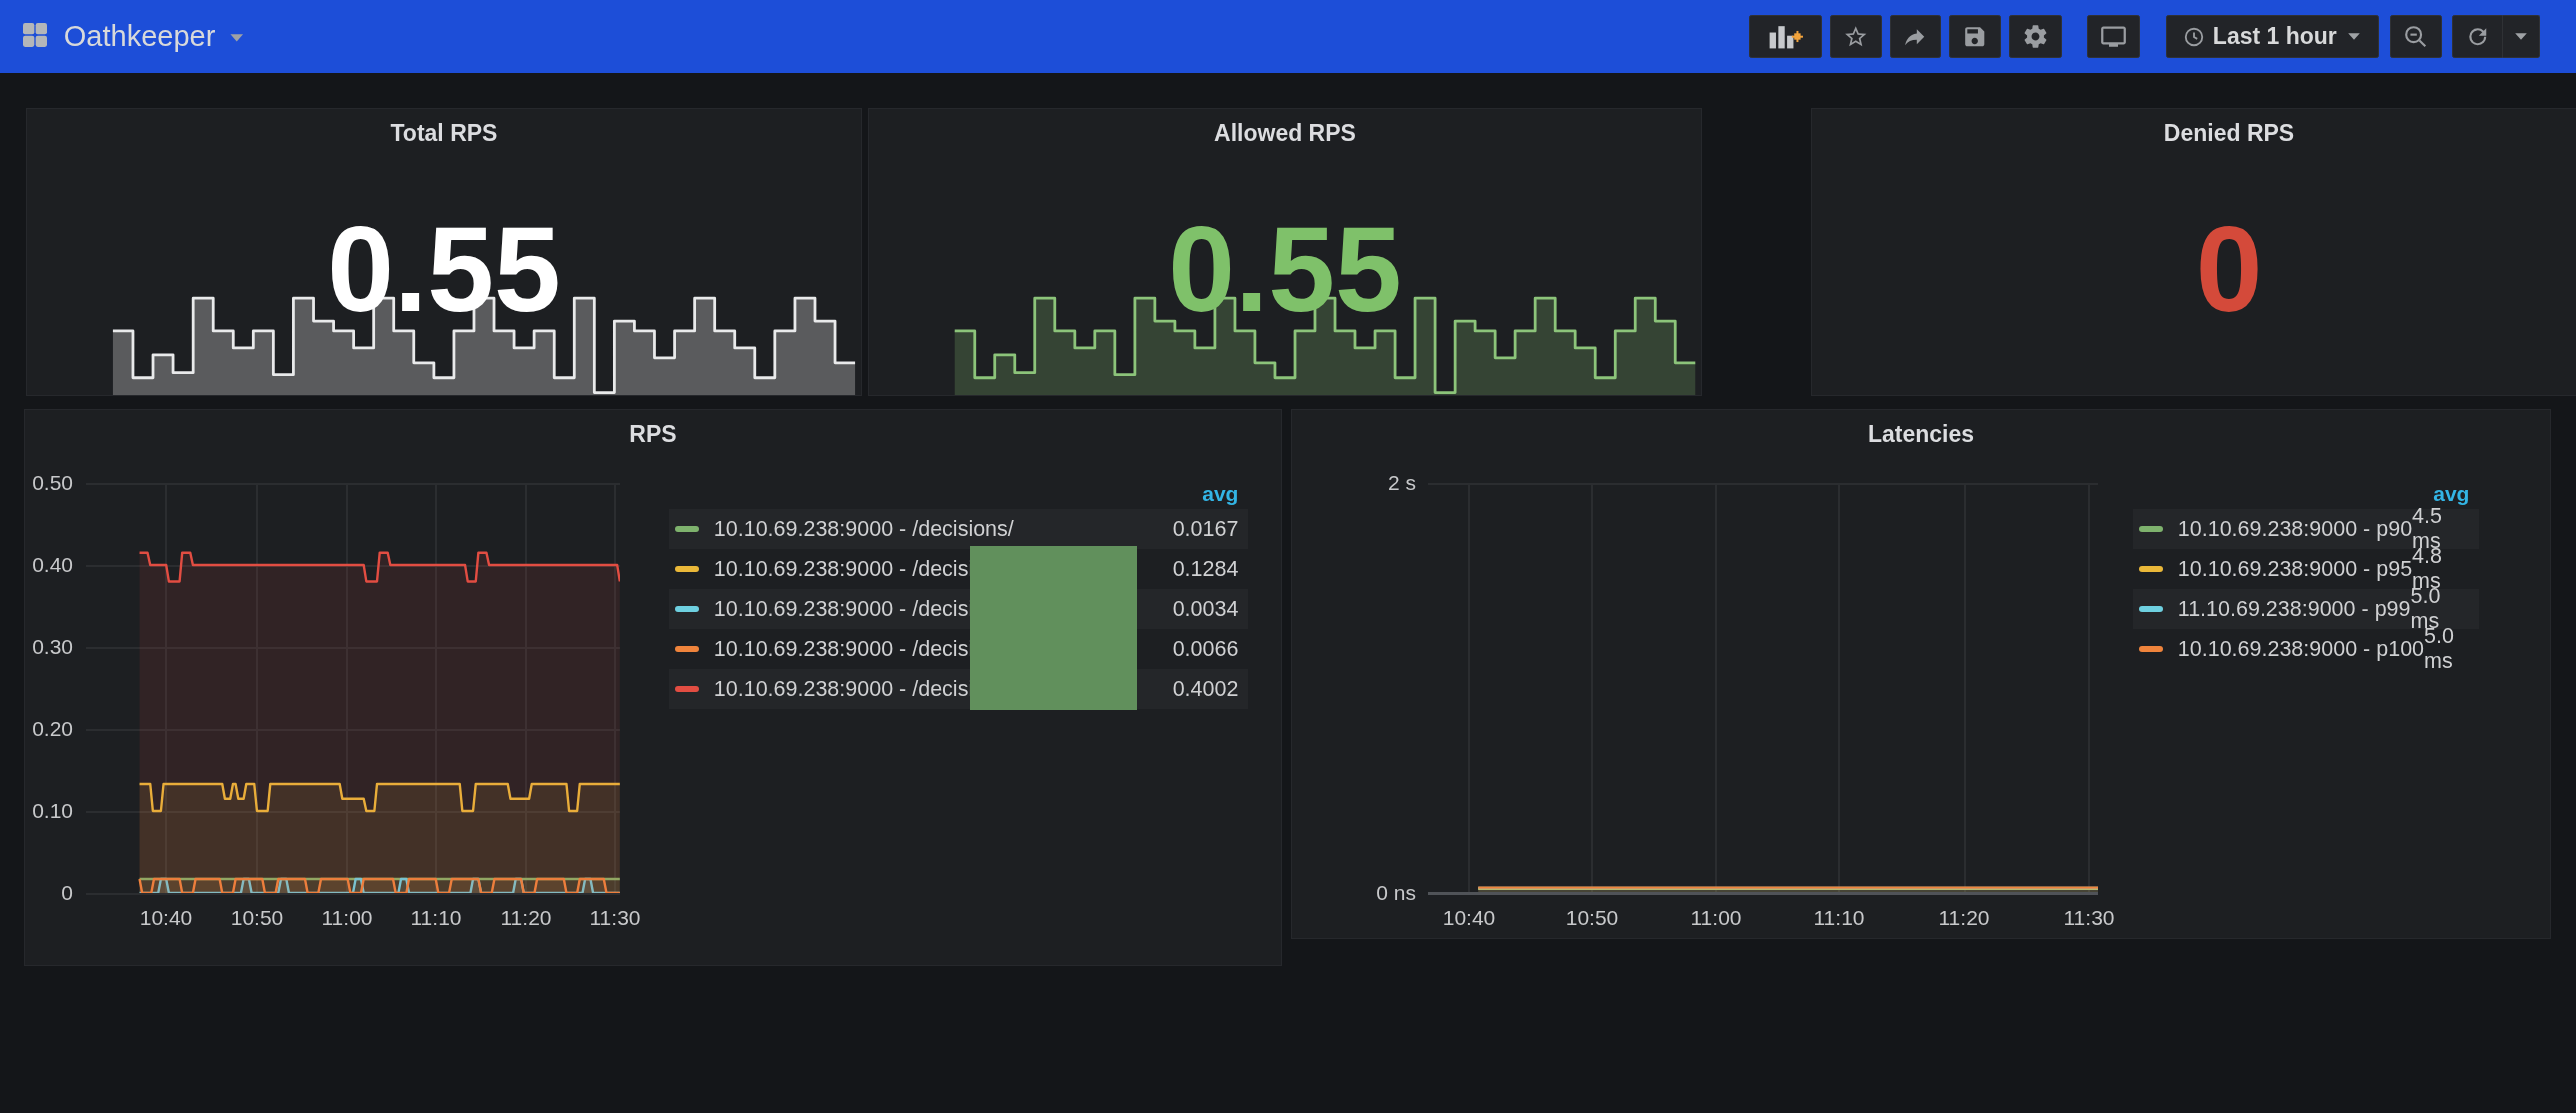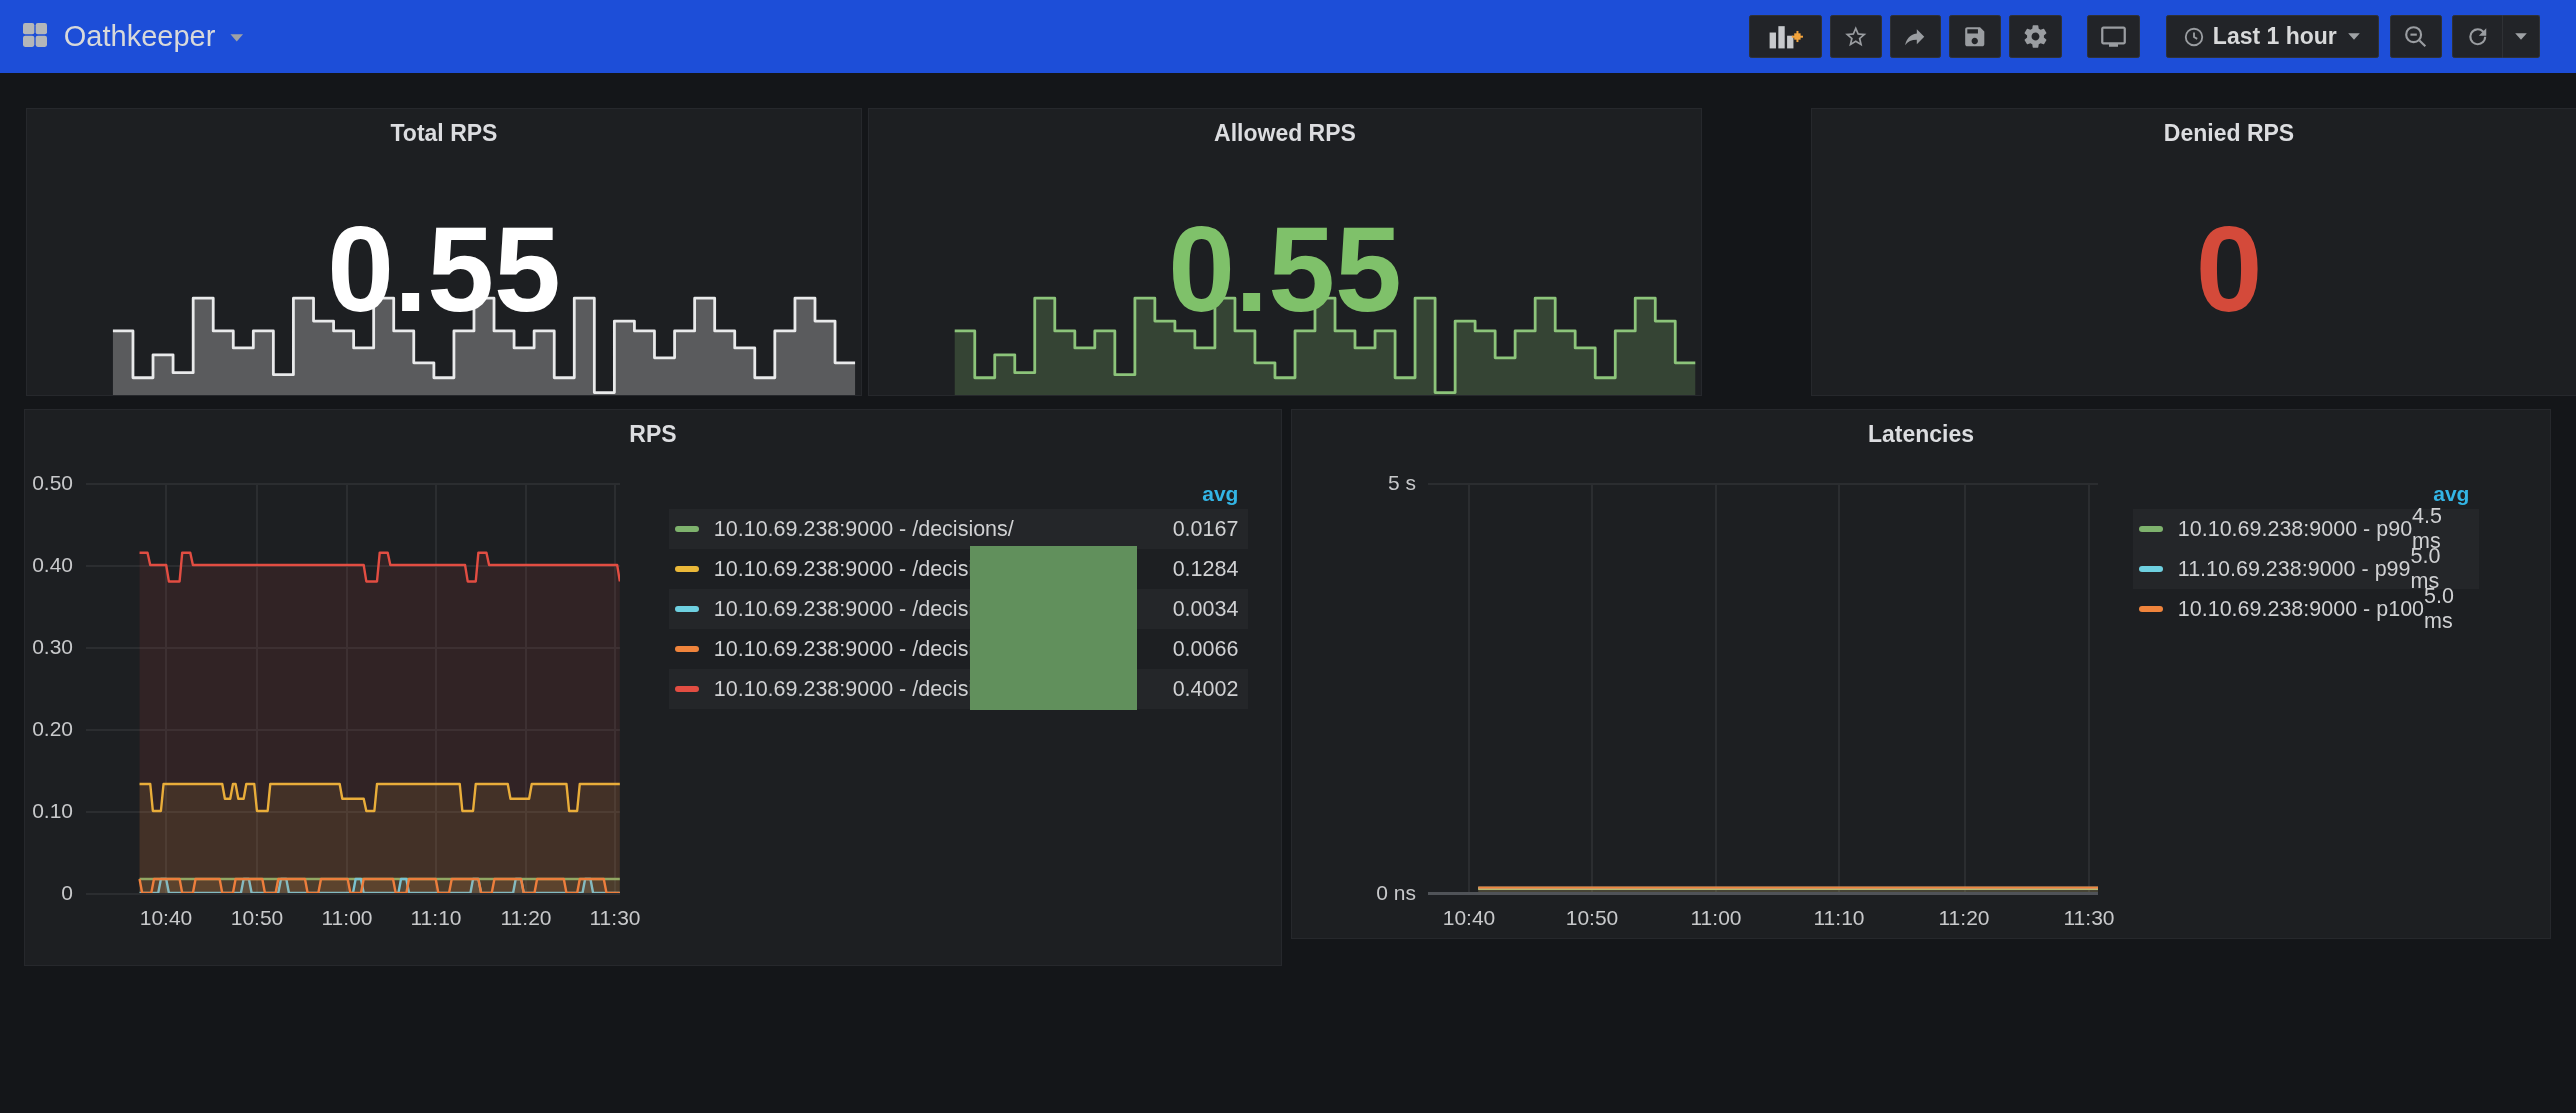--- a/index.html
+++ b/index.html
@@ -264,21 +264,21 @@
           <span class="legend-swatch" style="background: rgb(226, 77, 66);"></span>
           <span class="legend-label">10.10.69.238:9000 - /decisions/</span>
           <span class="legend-value">0.4002</span>
         </div>
       </div>
     </section>
 
   <section class="panel panel-lat">
     <h2>Latencies</h2>
   <div class="gl-h" style="left: 136px; top: 73px; width: 670px;"></div>
-      <div class="axis-label y" style="left: 4px; top: 61px;">5 s</div>
+      <div class="axis-label y" style="left: 4px; top: 61px;">2 s</div>
       <div class="axis-label y" style="left: 4px; top: 471px;">0 ns</div>
       <div class="gl-v" style="left: 176px; top: 73px; height: 410px;"></div>
       <div class="axis-label x" style="left: 121px; top: 496px;">10:40</div>
       <div class="gl-v" style="left: 299px; top: 73px; height: 410px;"></div>
       <div class="axis-label x" style="left: 244px; top: 496px;">10:50</div>
       <div class="gl-v" style="left: 423px; top: 73px; height: 410px;"></div>
       <div class="axis-label x" style="left: 368px; top: 496px;">11:00</div>
       <div class="gl-v" style="left: 546px; top: 73px; height: 410px;"></div>
       <div class="axis-label x" style="left: 491px; top: 496px;">11:10</div>
       <div class="gl-v" style="left: 672px; top: 73px; height: 410px;"></div>
@@ -296,20 +296,25 @@
         <path d="M63.0 507.3 L840.0 507.3" fill="none" stroke="#ef843c" stroke-width="3" stroke-linejoin="round"></path>
       </svg>
       <div class="axis-zero" style="left: 136px; top: 482px; width: 670px;"></div>
       <div class="legend" style="left: 841px; top: 69px; width: 346px;">
         <div class="legend-header">avg</div>
         <div class="legend-row alt">
           <span class="legend-swatch" style="background: rgb(126, 178, 109);"></span>
           <span class="legend-label">10.10.69.238:9000 - p90</span>
           <span class="legend-value">4.5 ms</span>
         </div>
+        <div class="legend-row">
+          <span class="legend-swatch" style="background: rgb(234, 184, 57);"></span>
+          <span class="legend-label">10.10.69.238:9000 - p95</span>
+          <span class="legend-value">4.8 ms</span>
+        </div>
         <div class="legend-row alt">
           <span class="legend-swatch" style="background: rgb(110, 208, 224);"></span>
           <span class="legend-label">11.10.69.238:9000 - p99</span>
           <span class="legend-value">5.0 ms</span>
         </div>
         <div class="legend-row">
           <span class="legend-swatch" style="background: rgb(239, 132, 60);"></span>
           <span class="legend-label">10.10.69.238:9000 - p100</span>
           <span class="legend-value">5.0 ms</span>
         </div>

